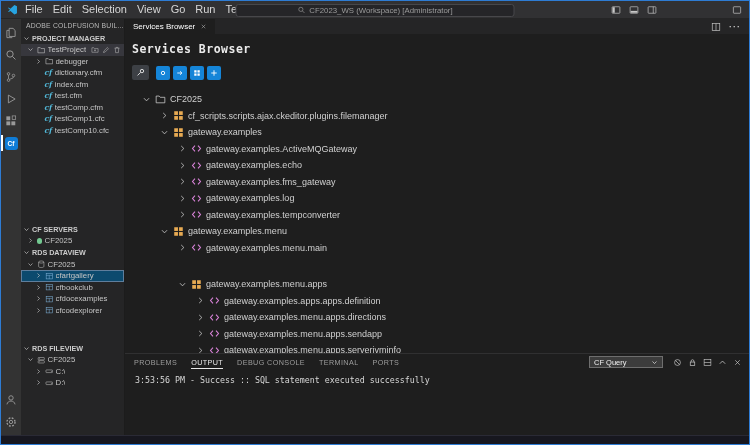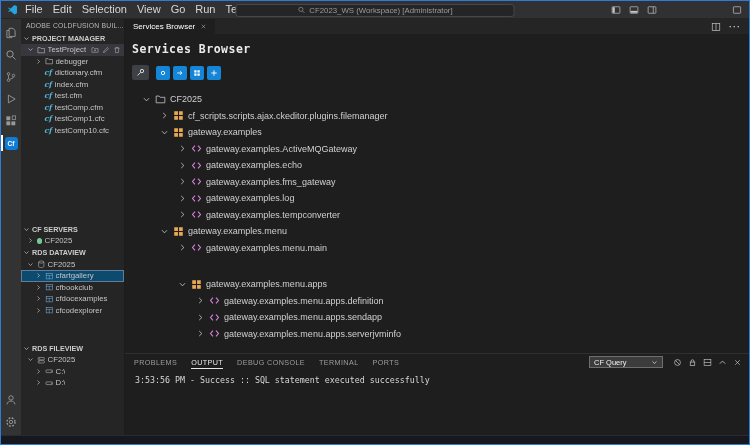--- a/index.html
+++ b/index.html
@@ -716,21 +716,34 @@
               <span class="ic tw">
                 <svg viewBox="0 0 16 16">
                   <path d="M5.7 3.5 10.4 8l-4.7 4.5" fill="none" stroke="currentColor" stroke-width="1.5"></path>
                 </svg>
               </span>
               <span class="ic">
                 <svg viewBox="0 0 16 16">
                   <path d="M5.8 3.8 2.2 8l3.6 4.2M10.2 3.8 13.8 8l-3.6 4.2" fill="none" stroke="#d882d8" stroke-width="1.6"></path>
                 </svg>
               </span>
-              <span class="tlabel">gateway.examples.menu.apps.definition</span>
+              <span class="tlabel">gateway.examples.apps.apps.definition</span>
+            </div>
+            <div class="trow" style="padding-left: 64px;">
+              <span class="ic tw">
+                <svg viewBox="0 0 16 16">
+                  <path d="M5.7 3.5 10.4 8l-4.7 4.5" fill="none" stroke="currentColor" stroke-width="1.5"></path>
+                </svg>
+              </span>
+              <span class="ic">
+                <svg viewBox="0 0 16 16">
+                  <path d="M5.8 3.8 2.2 8l3.6 4.2M10.2 3.8 13.8 8l-3.6 4.2" fill="none" stroke="#d882d8" stroke-width="1.6"></path>
+                </svg>
+              </span>
+              <span class="tlabel">gateway.examples.menu.apps.directions</span>
             </div>
             <div class="trow" style="padding-left: 64px;">
               <span class="ic tw">
                 <svg viewBox="0 0 16 16">
                   <path d="M5.7 3.5 10.4 8l-4.7 4.5" fill="none" stroke="currentColor" stroke-width="1.5"></path>
                 </svg>
               </span>
               <span class="ic">
                 <svg viewBox="0 0 16 16">
                   <path d="M5.8 3.8 2.2 8l3.6 4.2M10.2 3.8 13.8 8l-3.6 4.2" fill="none" stroke="#d882d8" stroke-width="1.6"></path>

